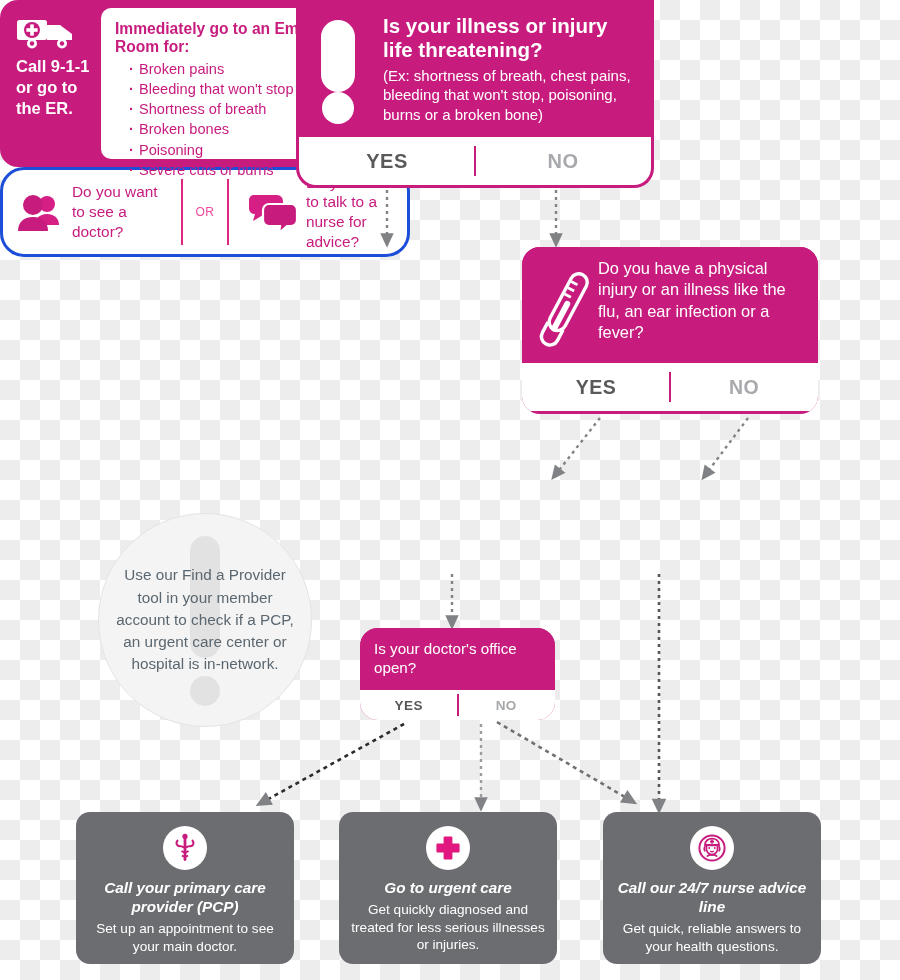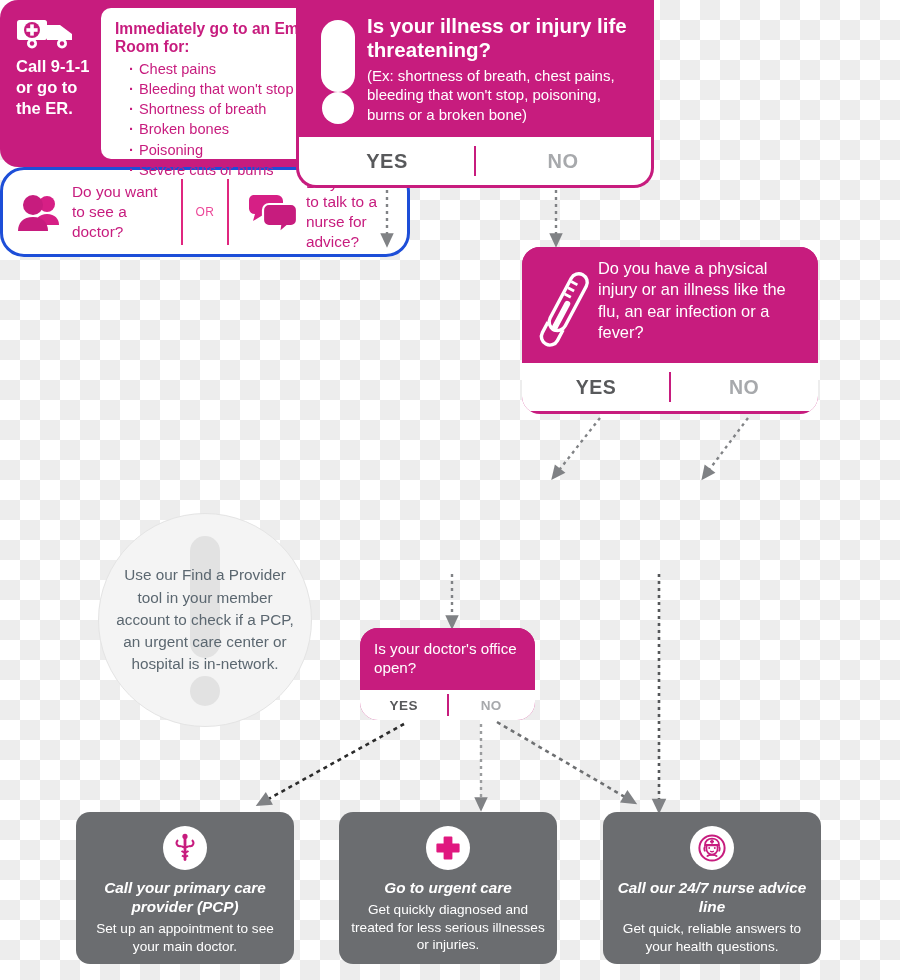--- a/index.html
+++ b/index.html
@@ -89,20 +89,21 @@
     left: 296px; top: 0px;
     width: 358px; height: 188px;
     border-radius: 0 0 20px 20px;
     border: 3px solid #c71c7e;
     border-top: none;
     background: #c71c7e;
   }
   #box-life .card-body {
     height: 137px;
     padding: 12px 14px 0 18px;
+    gap: 16px;
   }
   #box-life .bang {
     width: 50px;
     flex: 0 0 50px;
     padding-top: 8px;
   }
   #box-life .card-q-text { padding-top: 2px; }
   #box-life .q-title {
     font-size: 20.5px;
     font-weight: bold;
@@ -240,21 +241,21 @@
   #box-choice .or-sep .vline.r { right: 4px; }
   #box-choice .or-sep .or-label {
     color: #ec4899;
     font-size: 12px;
     letter-spacing: 0.6px;
   }
 
   
   #box-open {
     left: 360px; top: 628px;
-    width: 175px; height: 92px;
+    width: 195px; height: 92px;
   }
   #box-open .card-body {
     height: 62px;
     padding: 11px 12px 0 14px;
     display: block;
   }
   #box-open .card-q-text { font-size: 15.2px; line-height: 1.26; }
   #box-open .answer-strip { height: 30px; font-size: 13.5px; }
   #box-open .answer-divider { top: 12%; bottom: 12%; }
 
@@ -409,21 +410,21 @@
           <circle cx="16" cy="29.5" r="2.2" fill="#c71c7e"></circle>
           <circle cx="46" cy="29.5" r="5" fill="#ffffff"></circle>
           <circle cx="46" cy="29.5" r="2.2" fill="#c71c7e"></circle>
         </svg>
       </span>
       <div class="label">Call 9-1-1 or go to the ER.</div>
     </div>
     <div class="er-right">
       <div class="er-title">Immediately go to an Emergency Room for:</div>
       <ul>
-        <li>Chest pains</li>
+        <li>Broken pains</li>
         <li>Bleeding that won't stop</li>
         <li>Shortness of breath</li>
         <li>Broken bones</li>
         <li>Poisoning</li>
         <li>Severe cuts or burns</li>
       </ul>
     </div>
   </div>
 
   <div class="card" id="box-flu">

